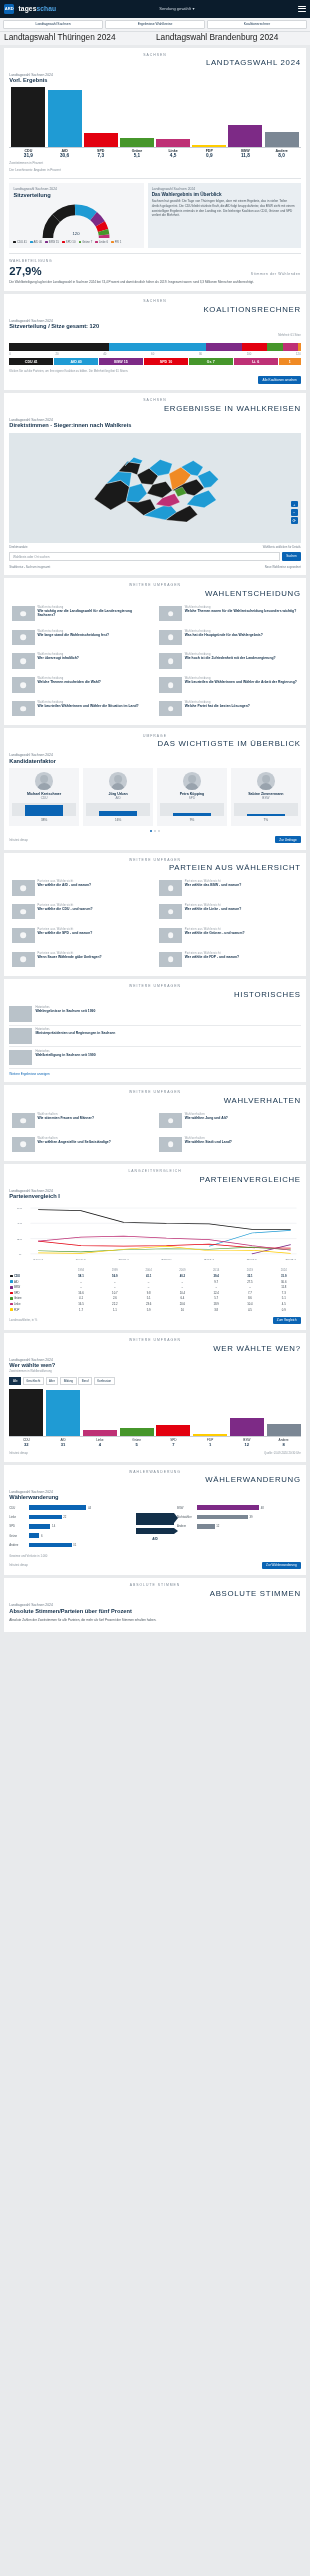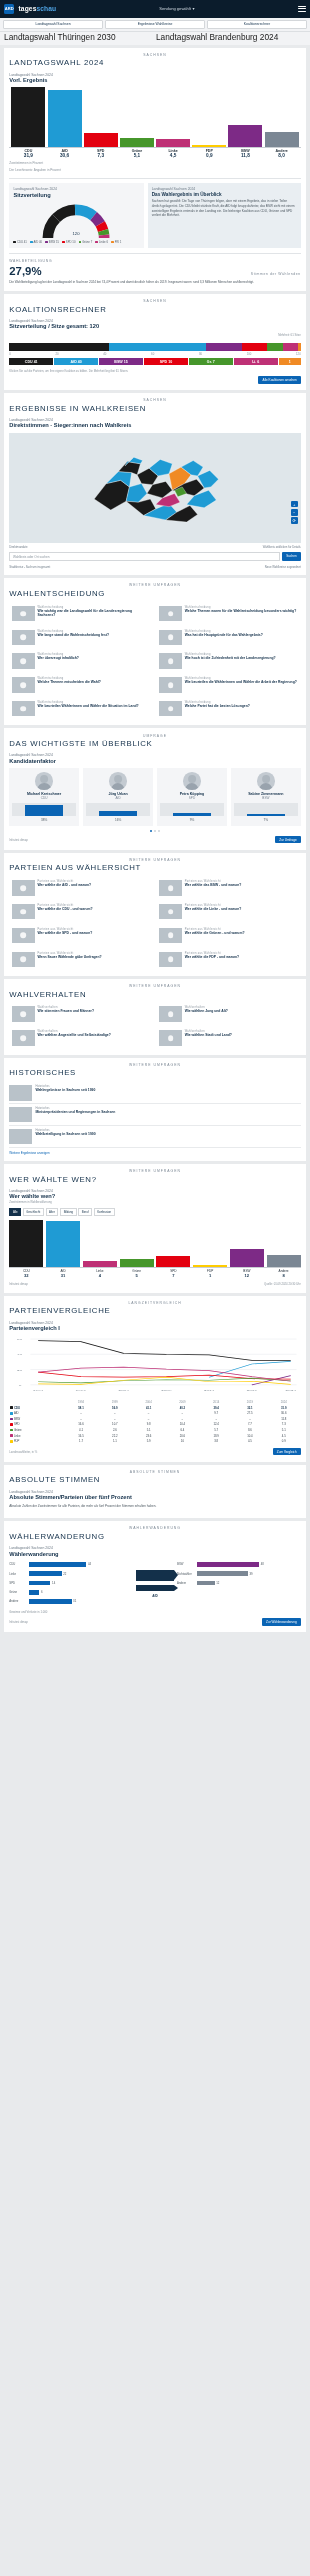--- a/index.html
+++ b/index.html
@@ -65,21 +65,21 @@
   .mod { background:#fff; margin:3.1px 4.1px; padding:5.2px 5.2px 6.2px; }
   .kicker {
     text-align:center;
     font-size:3.4px;
     letter-spacing:1px;
     color:#7b8794;
     text-transform:uppercase;
     margin-bottom:1.6px;
   }
   .modtitle {
-    text-align:left;
+    text-align:right;
     font-size:7.8px;
     letter-spacing:0.7px;
     color:#13304a;
     font-weight:normal;
     margin:0 0 5.2px;
     text-transform:uppercase;
   }
   .sublabel { font-size:3.4px; color:#6d7a86; margin:0 0 0.5px; }
   .subtitle-b { font-size:5.7px; font-weight:bold; color:#13304a; margin:0 0 4.1px;}
   .hr { height:0.5px; background:#e1e4e7; margin:5.2px 0; }
@@ -230,21 +230,21 @@
         <span></span>
       </div>
   </div>
 
   <div class="tabrow">
     <div class="tab">Landtagswahl Sachsen</div>
     <div class="tab">Ergebnisse Wahlkreise</div>
     <div class="tab">Koalitionsrechner</div>
   </div>
   <div class="tabrow2">
-    <div class="tab">Landtagswahl Thüringen 2030</div>
+    <div class="tab">Landtagswahl Thüringen 2024</div>
     <div class="tab">Landtagswahl Brandenburg 2024</div>
   </div>
 
   <div class="mod">
     <div class="kicker">Sachsen</div>
     <h2 class="modtitle">Landtagswahl 2024</h2>
     <div class="sublabel">Landtagswahl Sachsen 2024</div>
     <div class="subtitle-b">Vorl. Ergebnis</div>
 
     <div class="bars">
@@ -658,55 +658,20 @@
           <div class="tx">
             <div class="k">Parteien aus Wählersicht</div>
             <div class="h">Wer wählte die FDP - und warum?</div>
           </div>
         </div>
     </div>
   </div>
 
   <div class="mod">
     <div class="kicker">Weitere Umfragen</div>
-    <h2 class="modtitle">Wahlverhalten</h2>
-    <div class="art-grid">
-      <div class="art">
-          <div class="thumb"></div>
-          <div class="tx">
-            <div class="k">Wahlverhalten</div>
-            <div class="h">Wie stimmten Frauen und Männer?</div>
-          </div>
-        </div>
-      <div class="art">
-          <div class="thumb"></div>
-          <div class="tx">
-            <div class="k">Wahlverhalten</div>
-            <div class="h">Wie wählten Jung und Alt?</div>
-          </div>
-        </div>
-      <div class="art">
-          <div class="thumb"></div>
-          <div class="tx">
-            <div class="k">Wahlverhalten</div>
-            <div class="h">Wer wählten Angestellte und Selbstständige?</div>
-          </div>
-        </div>
-      <div class="art">
-          <div class="thumb"></div>
-          <div class="tx">
-            <div class="k">Wahlverhalten</div>
-            <div class="h">Wie wählten Stadt und Land?</div>
-          </div>
-        </div>
-    </div>
-  </div>
-
-  <div class="mod">
-    <div class="kicker">Weitere Umfragen</div>
     <h2 class="modtitle">Historisches</h2>
     <div>
       <div class="hist-item">
           <div class="thumb"></div>
           <div class="tx">
             <div class="k">Historisches</div>
             <div class="h">Wahlergebnisse in Sachsen seit 1990</div>
           </div>
         </div>
       <div class="hist-item">
@@ -722,71 +687,50 @@
             <div class="k">Historisches</div>
             <div class="h">Wahlbeteiligung in Sachsen seit 1990</div>
           </div>
         </div>
     </div>
     <div class="listmore">Weitere Ergebnisse anzeigen</div>
   </div>
 
   <div class="mod">
     <div class="kicker">Weitere Umfragen</div>
-    <h2 class="modtitle">Wer wählte wen?</h2>
-    <div class="sublabel">Landtagswahl Sachsen 2024</div>
-    <div class="subtitle-b" style="margin-bottom:1px">Wer wählte wen?</div>
-    <div style="font-size:2.8px;color:#8b959e">Zweitstimmen in Wahlbevölkerung</div>
-    <div class="chipbar">
-      <div class="chip on">Alle</div>
-      <div class="chip">Geschlecht</div>
-      <div class="chip">Alter</div>
-      <div class="chip">Bildung</div>
-      <div class="chip">Beruf</div>
-      <div class="chip">Konfession</div>
-    </div>
-    <div class="wbars">
-      <div class="wbar">
-          <i style="height:100%;background:#1a1a1a"></i>
-        </div>
-      <div class="wbar">
-          <i style="height:97%;background:#1f9bd4"></i>
-        </div>
-      <div class="wbar">
-          <i style="height:13%;background:#be3075"></i>
-        </div>
-      <div class="wbar">
-          <i style="height:16%;background:#46962b"></i>
-        </div>
-      <div class="wbar">
-          <i style="height:22%;background:#e3000f"></i>
-        </div>
-      <div class="wbar">
-          <i style="height:4%;background:#ffcc00"></i>
-        </div>
-      <div class="wbar">
-          <i style="height:38%;background:#7d2a86"></i>
-        </div>
-      <div class="wbar">
-          <i style="height:25%;background:#7b8794"></i>
-        </div>
-    </div>
-    <div class="wlab">
-      <div><span>CDU</span><b>32</b></div>
-      <div><span>AfD</span><b>31</b></div>
-      <div><span>Linke</span><b>4</b></div>
-      <div><span>Grüne</span><b>5</b></div>
-      <div><span>SPD</span><b>7</b></div>
-      <div><span>FDP</span><b>1</b></div>
-      <div><span>BSW</span><b>12</b></div>
-      <div><span>Andere</span><b>8</b></div>
-    </div>
-    <div style="display:flex;justify-content:space-between;margin-top:4.1px">
-      <div style="font-size:2.8px;color:#8b959e">Infratest dimap</div>
-      <div style="font-size:2.8px;color:#8b959e">Quelle: 01.09.2024 20:30 Uhr</div>
+    <h2 class="modtitle">Wahlverhalten</h2>
+    <div class="art-grid">
+      <div class="art">
+          <div class="thumb"></div>
+          <div class="tx">
+            <div class="k">Wahlverhalten</div>
+            <div class="h">Wie stimmten Frauen und Männer?</div>
+          </div>
+        </div>
+      <div class="art">
+          <div class="thumb"></div>
+          <div class="tx">
+            <div class="k">Wahlverhalten</div>
+            <div class="h">Wie wählten Jung und Alt?</div>
+          </div>
+        </div>
+      <div class="art">
+          <div class="thumb"></div>
+          <div class="tx">
+            <div class="k">Wahlverhalten</div>
+            <div class="h">Wer wählten Angestellte und Selbstständige?</div>
+          </div>
+        </div>
+      <div class="art">
+          <div class="thumb"></div>
+          <div class="tx">
+            <div class="k">Wahlverhalten</div>
+            <div class="h">Wie wählten Stadt und Land?</div>
+          </div>
+        </div>
     </div>
   </div>
 
   <div class="mod">
     <div class="kicker">Langzeitvergleich</div>
     <h2 class="modtitle">Parteienvergleiche</h2>
     <div class="sublabel">Landtagswahl Sachsen 2024</div>
     <div class="subtitle-b">Parteienvergleich I</div>
     <div class="lcwrap">
       <svg viewBox="0 0 300 120" preserveAspectRatio="none">
@@ -925,25 +869,73 @@
       </tr>
     </tbody>
       </table>
     <div style="display:flex;justify-content:space-between;align-items:center;margin-top:4.1px">
       <div style="font-size:2.8px;color:#8b959e">Landeswahlleiter, in %</div>
       <div class="btn">Zum Vergleich</div>
     </div>
   </div>
 
   <div class="mod">
-    <div class="kicker">Absolute Stimmen</div>
-    <h2 class="modtitle">Absolute Stimmen</h2>
+    <div class="kicker">Weitere Umfragen</div>
+    <h2 class="modtitle">Wer wählte wen?</h2>
     <div class="sublabel">Landtagswahl Sachsen 2024</div>
-    <div class="subtitle-b">Absolute Stimmen/Parteien über fünf Prozent</div>
-    <p class="absnote">Absolute Zahlen der Zweitstimmen für alle Parteien, die mehr als fünf Prozent der Stimmen erhalten haben.</p>
+    <div class="subtitle-b" style="margin-bottom:1px">Wer wählte wen?</div>
+    <div style="font-size:2.8px;color:#8b959e">Zweitstimmen in Wahlbevölkerung</div>
+    <div class="chipbar">
+      <div class="chip on">Alle</div>
+      <div class="chip">Geschlecht</div>
+      <div class="chip">Alter</div>
+      <div class="chip">Bildung</div>
+      <div class="chip">Beruf</div>
+      <div class="chip">Konfession</div>
+    </div>
+    <div class="wbars">
+      <div class="wbar">
+          <i style="height:100%;background:#1a1a1a"></i>
+        </div>
+      <div class="wbar">
+          <i style="height:97%;background:#1f9bd4"></i>
+        </div>
+      <div class="wbar">
+          <i style="height:13%;background:#be3075"></i>
+        </div>
+      <div class="wbar">
+          <i style="height:16%;background:#46962b"></i>
+        </div>
+      <div class="wbar">
+          <i style="height:22%;background:#e3000f"></i>
+        </div>
+      <div class="wbar">
+          <i style="height:4%;background:#ffcc00"></i>
+        </div>
+      <div class="wbar">
+          <i style="height:38%;background:#7d2a86"></i>
+        </div>
+      <div class="wbar">
+          <i style="height:25%;background:#7b8794"></i>
+        </div>
+    </div>
+    <div class="wlab">
+      <div><span>CDU</span><b>32</b></div>
+      <div><span>AfD</span><b>31</b></div>
+      <div><span>Linke</span><b>4</b></div>
+      <div><span>Grüne</span><b>5</b></div>
+      <div><span>SPD</span><b>7</b></div>
+      <div><span>FDP</span><b>1</b></div>
+      <div><span>BSW</span><b>12</b></div>
+      <div><span>Andere</span><b>8</b></div>
+    </div>
+    <div style="display:flex;justify-content:space-between;margin-top:4.1px">
+      <div style="font-size:2.8px;color:#8b959e">Infratest dimap</div>
+      <div style="font-size:2.8px;color:#8b959e">Quelle: 01.09.2024 20:30 Uhr</div>
+    </div>
   </div>
 
   <div class="mod">
     <div class="kicker">Wählerwanderung</div>
     <h2 class="modtitle">Wählerwanderung</h2>
     <div class="sublabel">Landtagswahl Sachsen 2024</div>
     <div class="subtitle-b">Wählerwanderung</div>
     <div class="mig">
       <div class="side">
         <div class="migrow">
@@ -995,15 +987,23 @@
           </div>
       </div>
     </div>
     <div style="font-size:2.8px;color:#8b959e;margin-top:3.1px">Gewinne und Verluste in 1.000</div>
     <div style="display:flex;justify-content:space-between;align-items:center;margin-top:4.1px">
       <div style="font-size:2.8px;color:#8b959e">Infratest dimap</div>
       <div class="btn">Zur Wählerwanderung</div>
     </div>
   </div>
 
+  <div class="mod">
+    <div class="kicker">Absolute Stimmen</div>
+    <h2 class="modtitle">Absolute Stimmen</h2>
+    <div class="sublabel">Landtagswahl Sachsen 2024</div>
+    <div class="subtitle-b">Absolute Stimmen/Parteien über fünf Prozent</div>
+    <p class="absnote">Absolute Zahlen der Zweitstimmen für alle Parteien, die mehr als fünf Prozent der Stimmen erhalten haben.</p>
+  </div>
+
   <div class="footpad"></div>
 </div>
 
 
 </body></html>

